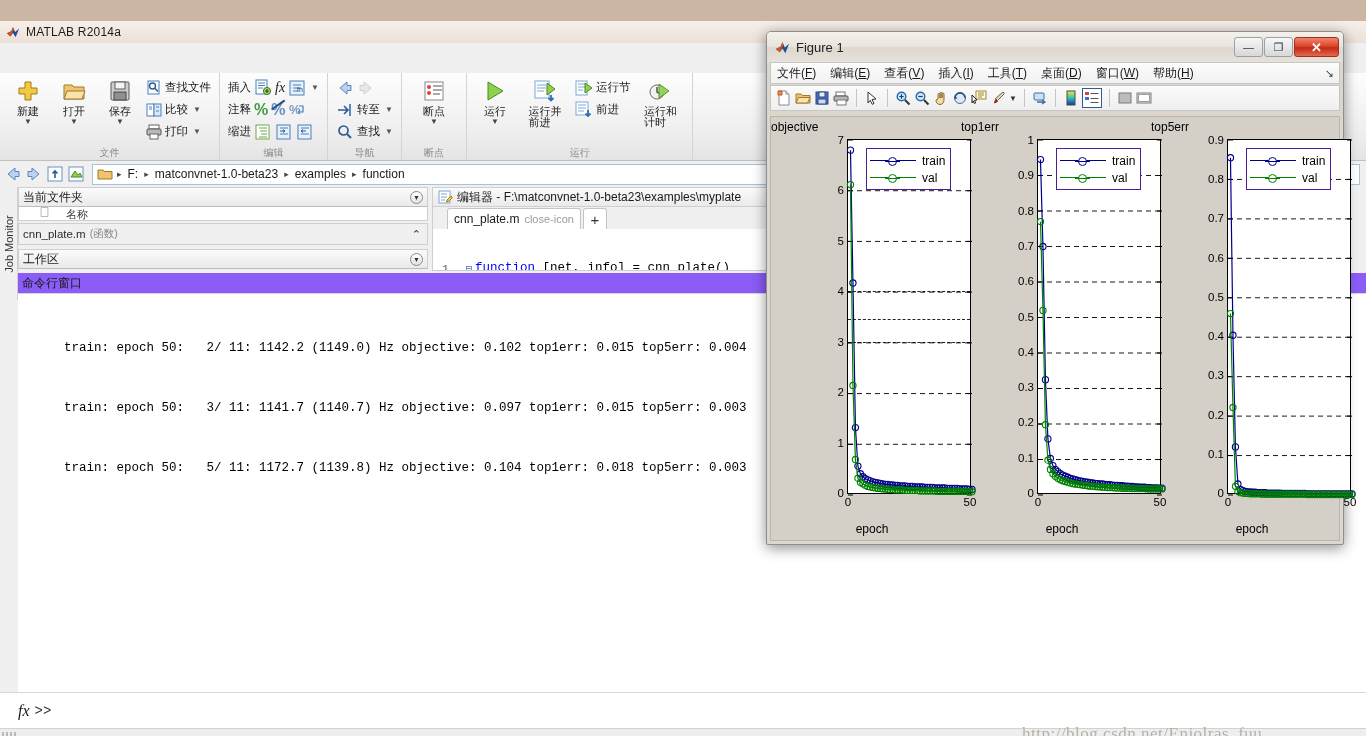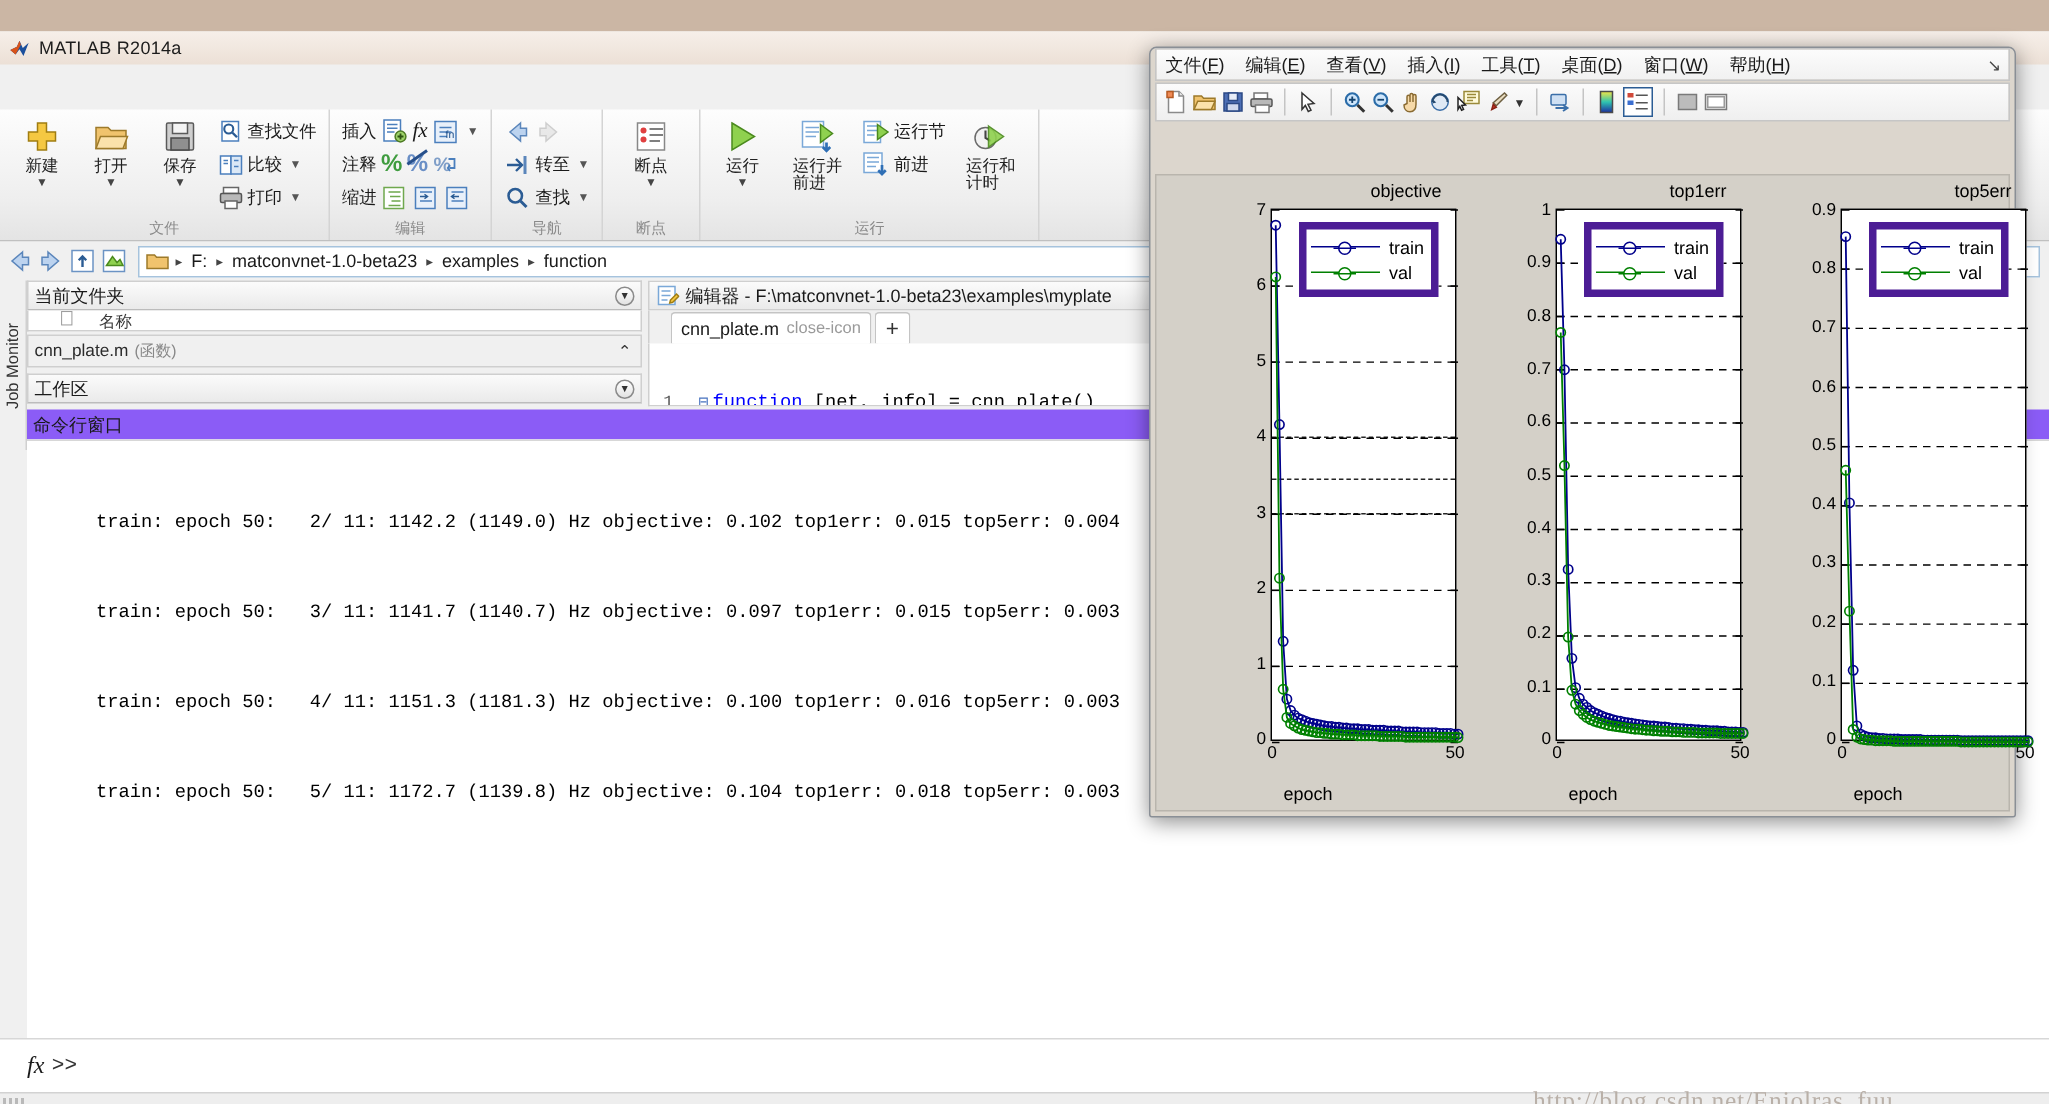--- a/index.html
+++ b/index.html
@@ -244,21 +244,21 @@
   }
   .tb-sep { width: 1px; height: 18px; background: #c4c4c4; margin: 0 4px; }
   .fw-canvas {
     position: absolute; left: 3px; top: 84px; width: 570px; height: 425px;
     background: #d4d0c8; border: 1px solid #b9b5ad;
   }
 
   
   .plot { position: absolute; top: 0; height: 425px; }
   .plot-title {
-    position: absolute; top: 3px; width: 100%; text-align: right;
+    position: absolute; top: 3px; width: 100%; text-align: left;
     font-size: 12px; color: #000;
   }
   .plot-xlabel {
     position: absolute; bottom: 6px; width: 100%; text-align: center;
     font-size: 12px; color: #000;
   }
   .axes {
     position: absolute; background: #fff; border: 1px solid #000;
   }
   .ytick {
@@ -267,21 +267,21 @@
   }
   .gridline {
     position: absolute; left: 0; right: 0; height: 0;
     border-top: 1px dashed #000; opacity: .85;
   }
   .xtick {
     position: absolute; top: 100%; transform: translateX(-50%);
     font-size: 11.5px; color: #000; padding-top: 3px;
   }
   .legend {
-    position: absolute; background: #fff; border: 5px solid #4c1d95;
+    position: absolute; background: #fff; border: 1px solid #4c1d95;
     padding: 3px 5px 3px 3px; z-index: 5;
   }
   .legend-row { display: flex; align-items: center; height: 17px; }
   .legend-line { width: 46px; height: 12px; position: relative; }
   .legend-line .seg { position: absolute; top: 5px; left: 0; width: 46px; height: 1.5px; }
   .legend-line .mk {
     position: absolute; top: 2px; left: 18px; width: 9px; height: 9px;
     border-radius: 50%; border: 1.4px solid currentColor; background: #fff;
   }
   .legend-line .mk::after {
@@ -683,21 +683,20 @@
       </div>
     </div>
 
     <div class="cw-panel">
       <div class="cw-head">
         <span>命令行窗口</span>
       </div>
       <div class="cw-body">
         <div class="cw-line">train: epoch 50:   2/ 11: 1142.2 (1149.0) Hz objective: 0.102 top1err: 0.015 top5err: 0.004</div>
         <div class="cw-line">train: epoch 50:   3/ 11: 1141.7 (1140.7) Hz objective: 0.097 top1err: 0.015 top5err: 0.003</div>
-        <div class="cw-line">train: epoch 50:   4/ 11: 1151.3 (1181.3) Hz objective: 0.100 top1err: 0.016 top5err: 0.003</div>
         <div class="cw-line">train: epoch 50:   5/ 11: 1172.7 (1139.8) Hz objective: 0.104 top1err: 0.018 top5err: 0.003</div>
         
         
         
         
         
         
         
         
         
@@ -717,20 +716,34 @@
       <span class="grip">
           <i></i>
           <i></i>
           <i></i>
           <i></i>
         </span>
     </div>
   </div>
 
   <div class="figure-window">
+    <div class="fw-titlebar">
+      <span class="ml-logo">
+        <svg viewBox="0 0 16 16" width="15" height="15">
+          <path d="M1 9.5 L6 7 L8 2.5 L10.5 8 L15 4 L11 14 L8 9 L5 13 Z" fill="#1b4f9c"></path>
+          <path d="M1 9.5 L6 7 L8 2.5 L9 5.5 L5 13 Z" fill="#d95319"></path>
+        </svg>
+      </span>
+      <span class="fw-title">Figure 1</span>
+      <div class="fw-winbtns">
+        <div class="wbtn">—</div>
+        <div class="wbtn">❐</div>
+        <div class="wbtn close">✕</div>
+      </div>
+    </div>
 
     <div class="fw-menubar">
       <span class="fw-menu"><span>文件</span>(<u>F</u>)</span>
       <span class="fw-menu"><span>编辑</span>(<u>E</u>)</span>
       <span class="fw-menu"><span>查看</span>(<u>V</u>)</span>
       <span class="fw-menu"><span>插入</span>(<u>I</u>)</span>
       <span class="fw-menu"><span>工具</span>(<u>T</u>)</span>
       <span class="fw-menu"><span>桌面</span>(<u>D</u>)</span>
       <span class="fw-menu"><span>窗口</span>(<u>W</u>)</span>
       <span class="fw-menu"><span>帮助</span>(<u>H</u>)</span>

